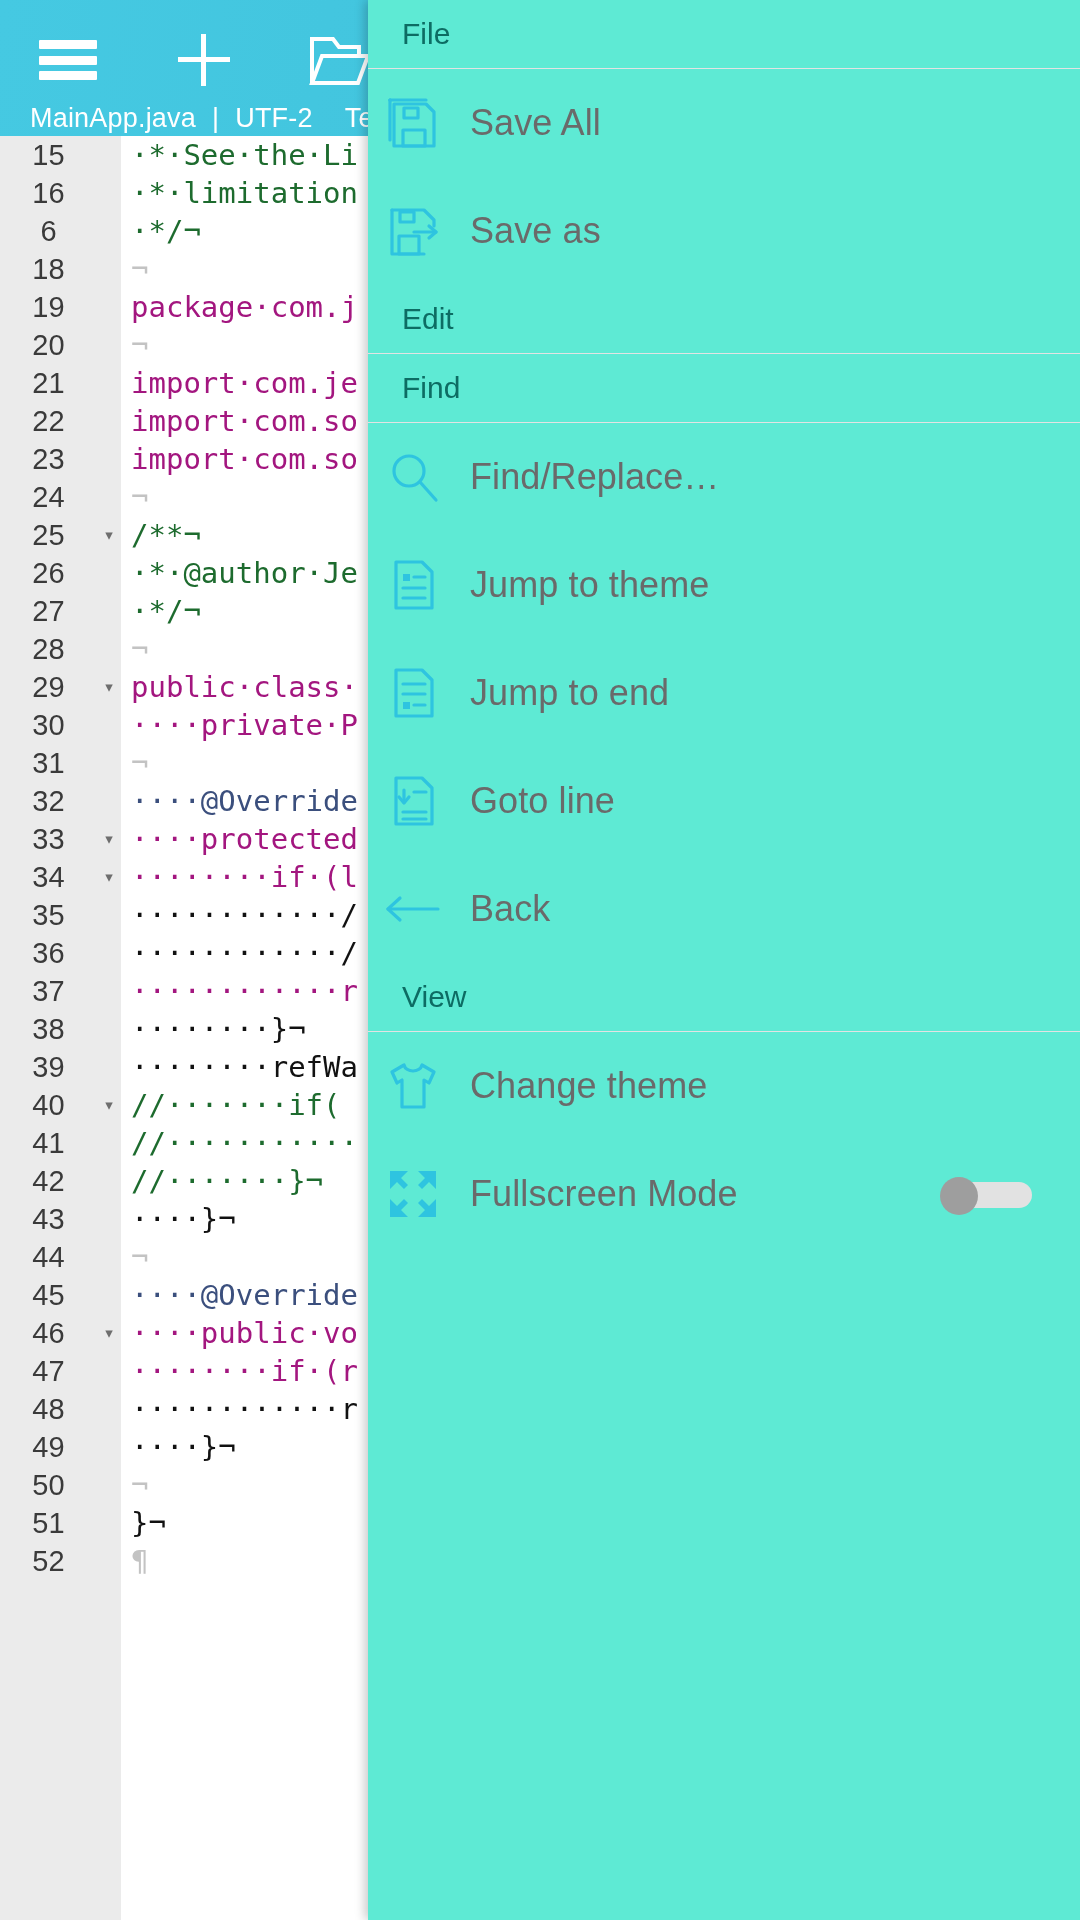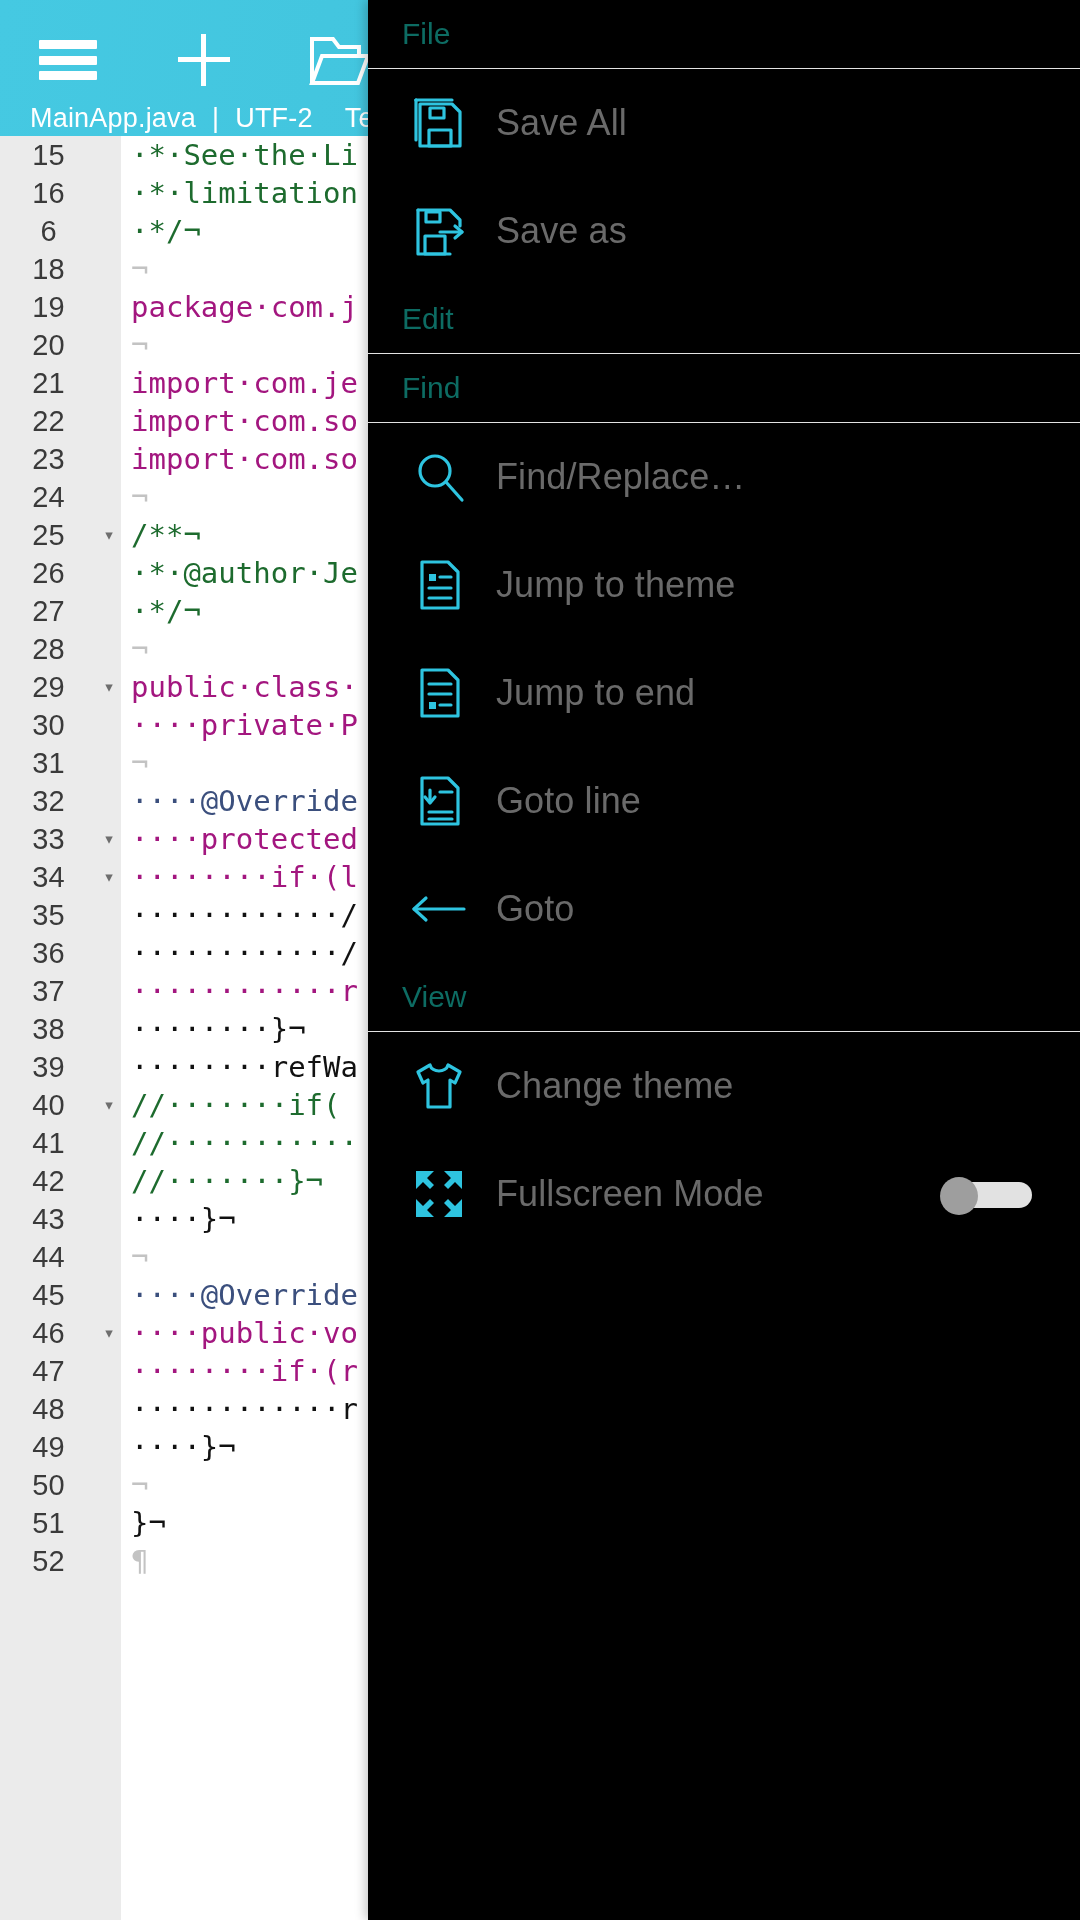--- a/index.html
+++ b/index.html
@@ -97,36 +97,36 @@
   .c-cmt   { color: #1d6b2e; }
   .c-kw    { color: #a3167f; }
   .c-ann   { color: #3b4f7d; }
   .c-plain { color: #111111; }
   .c-eol   { color: #c3c3c3; }
 
   
   .menu {
     position: absolute; right: 0; top: 0;
     width: 712px; height: 1920px;
-    background: #000000;
+    background: #5eead4;
     box-shadow: -3px 0 10px rgba(0,0,0,.22);
     overflow: hidden;
   }
   .menu-section-title {
     color: #0d6c63;
     font-size: 30px;
     padding: 0 0 0 34px;
     height: 68px;
     display: flex; align-items: center;
   }
   .menu-divider { height: 1px; background: #e3e3e3; margin: 0; }
   .menu-item {
     height: 108px;
     display: flex; align-items: center;
-    padding-left: 42px;
+    padding-left: 16px;
     text-align: center;
   }
   .mi-icon {
     flex: 0 0 86px; width: 86px; height: 70px;
     display: flex; align-items: center; justify-content: flex-start;
   }
   .mi-label {
     font-size: 36px;
     color: #6a6a6a;
     letter-spacing: .1px;
@@ -309,21 +309,21 @@
         </span>
         <span class="mi-label">Goto line</span>
       </div>
       <div class="menu-item">
         <span class="mi-icon">
           <svg width="58" height="58" viewBox="0 0 58 58" fill="none" stroke="#2ec4e0" stroke-width="3.2" stroke-linecap="round" stroke-linejoin="round">
             <path d="M4 29 H54"></path>
             <path d="M16 18 L4 29 L16 40"></path>
           </svg>
         </span>
-        <span class="mi-label">Goto</span>
+        <span class="mi-label">Back</span>
       </div>
       <div class="menu-section-title">View</div>
       <div class="menu-divider"></div>
       <div class="menu-item">
         <span class="mi-icon">
           <svg width="58" height="58" viewBox="0 0 58 58" fill="none" stroke="#2ec4e0" stroke-width="3.2" stroke-linecap="round" stroke-linejoin="round">
             <path d="M20 8 L8 15 L13 26 L18 23 V50 H40 V23 L45 26 L50 15 L38 8 C36 16 22 16 20 8 Z"></path>
           </svg>
         </span>
         <span class="mi-label">Change theme</span>

